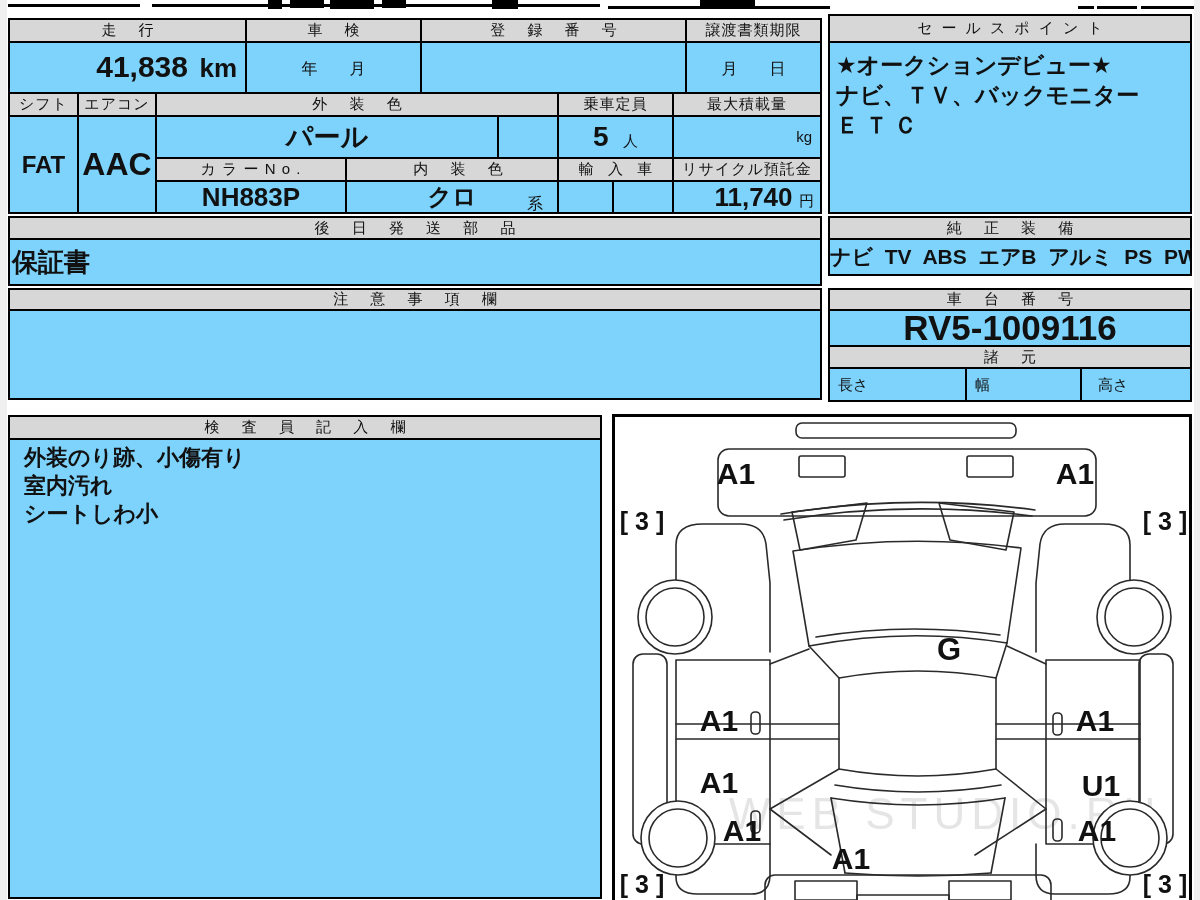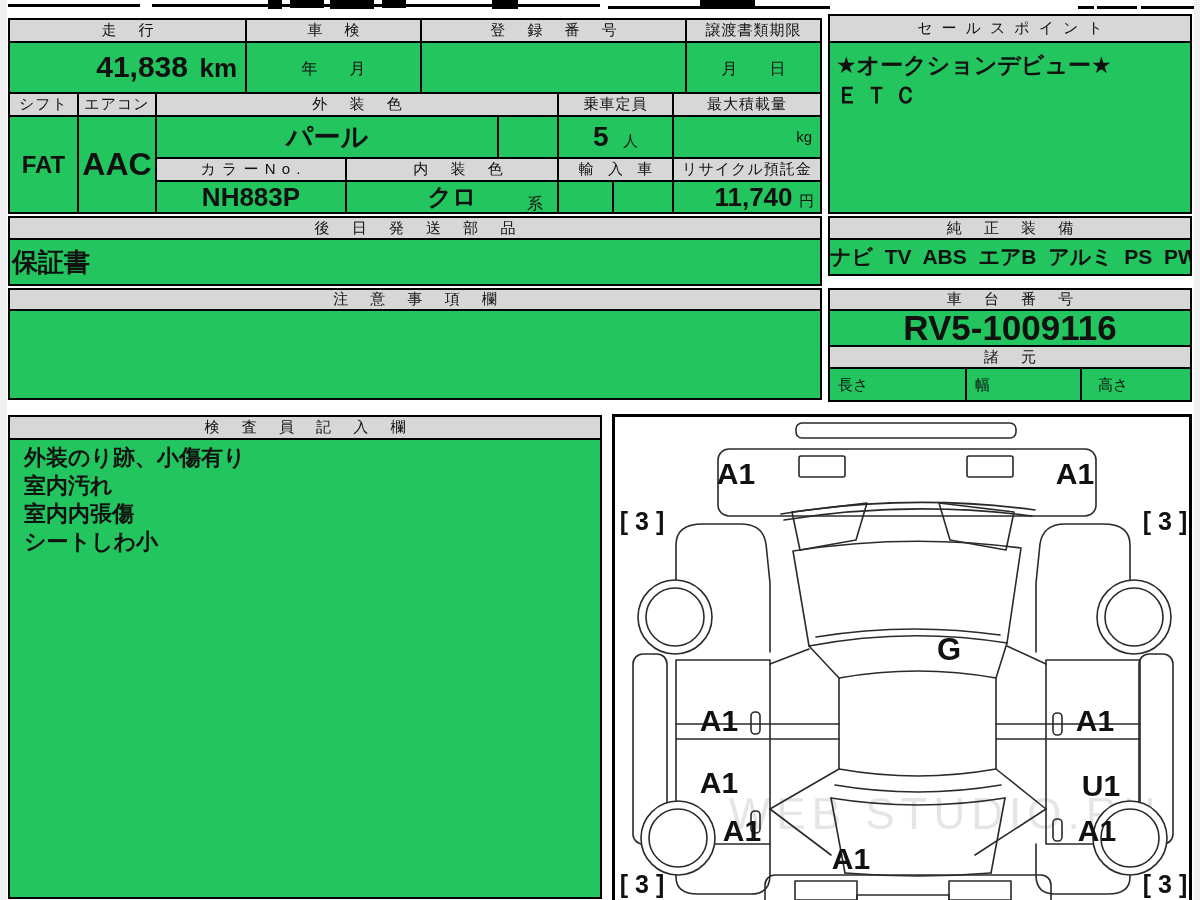--- a/index.html
+++ b/index.html
@@ -1,19 +1,19 @@
 <!DOCTYPE html>
 <html><head>
 <meta charset="utf-8">
 <style>
   html,body{margin:0;padding:0;}
   body{width:1200px;height:900px;overflow:hidden;position:relative;background:#ffffff;
        font-family:"Liberation Sans","DejaVu Sans",sans-serif;color:#111;}
   .edge{position:absolute;top:0;height:900px;background:#f0f0f0;}
-  .cell{position:absolute;box-sizing:border-box;border:2px solid #000;background:#22c55e;overflow:hidden;}
+  .cell{position:absolute;box-sizing:border-box;border:2px solid #000;background:#7dd3fc;overflow:hidden;}
   .hdr{background:#d7d7d7;display:flex;align-items:center;justify-content:center;
        font-size:15px;letter-spacing:1px;white-space:nowrap;}
   .sp{letter-spacing:5px;padding-left:5px;}
   .sp2{letter-spacing:9px;padding-left:9px;}
   .tc{text-align:center;}
   .tr{text-align:right;}
   .bold{font-weight:bold;}
   .frag{position:absolute;background:#000;}
   svg text{font-family:"Liberation Sans","DejaVu Sans",sans-serif;}
 </style>
@@ -86,38 +86,38 @@
 
 <div class="cell hdr sp2" style="left:8px;top:216px;width:814px;height:24px;">後 日 発 送 部 品</div>
 <div class="cell bold" style="left:8px;top:238px;width:814px;height:48px;line-height:44px;font-size:26px;padding-left:2px;">保証書</div>
 
 <div class="cell hdr sp2" style="left:8px;top:288px;width:814px;height:23px;">注 意 事 項 欄</div>
 <div class="cell" style="left:8px;top:309px;width:814px;height:91px;"></div>
 
 <div class="cell hdr sp2" style="left:828px;top:14px;width:364px;height:29px;">セールスポイント</div>
 <div class="cell" style="left:828px;top:41px;width:364px;height:173px;padding:7px 6px;">
   <div class="bold" style="font-size:23px;line-height:30px;">★オークションデビュー★</div>
+  <div class="bold" style="font-size:23px;line-height:30px;">ナビ、ＴＶ、バックモニター</div>
   <div class="bold" style="font-size:23px;line-height:30px;letter-spacing:6px;">ＥＴＣ</div>
 </div>
 
 <div class="cell hdr sp2" style="left:828px;top:216px;width:364px;height:24px;">純 正 装 備</div>
 <div class="cell tc bold" style="left:828px;top:238px;width:364px;height:38px;line-height:34px;font-size:21px;white-space:pre;">ナビ  TV  ABS  エアB  アルミ  PS  PW</div>
 
 <div class="cell hdr sp2" style="left:828px;top:288px;width:364px;height:23px;">車 台 番 号</div>
 <div class="cell tc bold" style="left:828px;top:309px;width:364px;height:38px;line-height:34px;font-size:35px;">RV5-1009116</div>
 <div class="cell hdr sp2" style="left:828px;top:345px;width:364px;height:24px;">諸 元</div>
 <div class="cell" style="left:828px;top:367px;width:139px;height:35px;line-height:31px;font-size:15px;padding-left:8px;">長さ</div>
 <div class="cell" style="left:965px;top:367px;width:117px;height:35px;line-height:31px;font-size:15px;padding-left:8px;">幅</div>
 <div class="cell" style="left:1080px;top:367px;width:112px;height:35px;line-height:31px;font-size:15px;padding-left:16px;">高さ</div>
 
 <div class="cell hdr sp2" style="left:8px;top:415px;width:594px;height:25px;">検 査 員 記 入 欄</div>
 <div class="cell" style="left:8px;top:438px;width:594px;height:461px;padding:4px 14px;">
   <div class="bold" style="font-size:22px;line-height:28px;">外装のり跡、小傷有り</div>
   <div class="bold" style="font-size:22px;line-height:28px;">室内汚れ</div>
-  <div class="bold" style="font-size:22px;line-height:28px;">室内内張傷</div>
   <div class="bold" style="font-size:22px;line-height:28px;">シートしわ小</div>
 </div>
 
 <div style="position:absolute;left:612px;top:414px;width:580px;height:486px;box-sizing:border-box;border:3px solid #000;border-bottom:none;background:#fff;overflow:hidden;">
   <svg width="574" height="483" viewBox="0 0 574 483" style="display:block;">
 
     <text x="330" y="412" text-anchor="middle" font-size="44" letter-spacing="6" fill="#d8d8d8" opacity="0.65">WEB STUDIO.RU</text>
     <g stroke="#2a2a2a" stroke-width="1.6" fill="none" stroke-linejoin="round" stroke-linecap="round">
 
       <rect x="181" y="6" width="220" height="15" rx="6"></rect>

